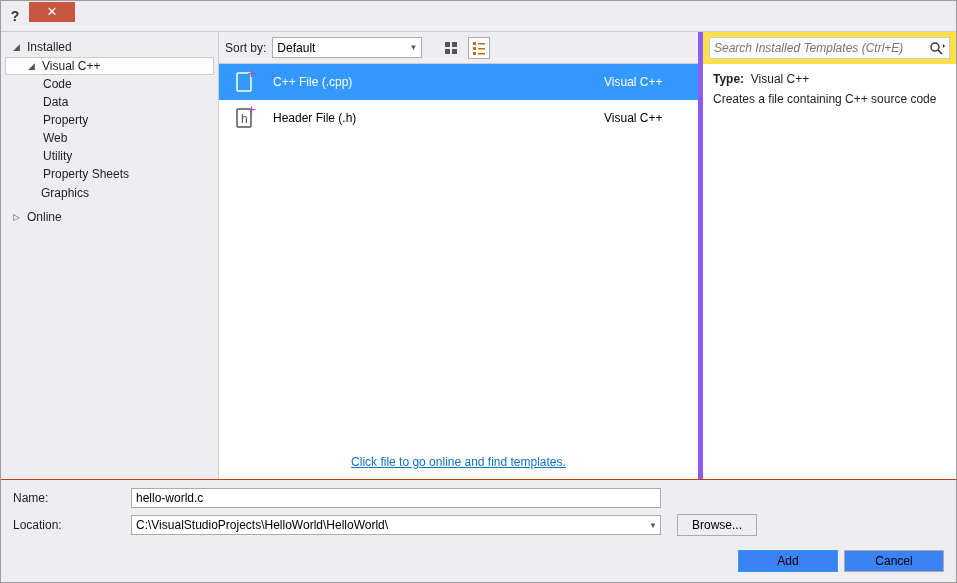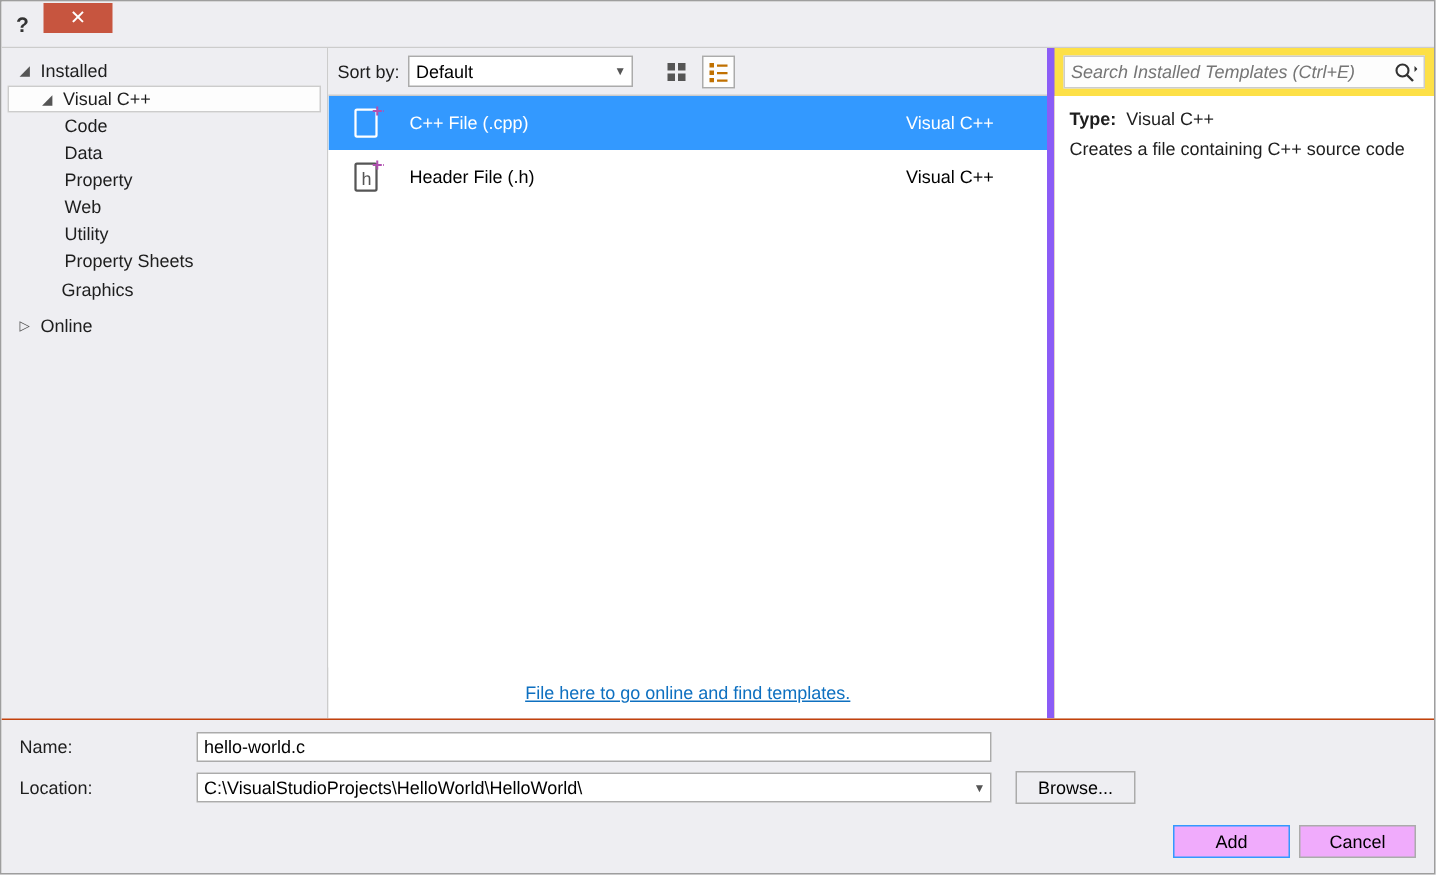--- a/index.html
+++ b/index.html
@@ -42,21 +42,21 @@
 .bottom { background: #eeeef2; border-top: 1px solid #c2410c; padding: 8px 12px 10px 12px; }
 .form-row { display: flex; align-items: center; margin-bottom: 6px; gap: 8px; }
 .form-row label { width: 110px; color: #1e1e1e; }
 .form-row input { border: 1px solid #ababab; height: 20px; padding: 0 4px; background: #fff; }
 .name-input { width: 530px; }
 .loc-combo { width: 530px; display:flex; border:1px solid #ababab; background:#fff; height:20px; align-items:center;}
 .loc-combo input { border:none; flex:1; height:18px;}
 .loc-combo .dd { width:14px; text-align:center; font-size:8px; color:#555;}
 .browse-btn { border: 1px solid #ababab; background: #eeeef2; height: 22px; width: 80px; margin-left: 8px;}
 .button-row { display: flex; justify-content: flex-end; gap: 6px; margin-top: 14px; }
-.dlg-btn { border: 1px solid #ababab; background: #f0abfc; height: 22px; width: 78px; }
+.dlg-btn { border: 1px solid #ababab; background: #3b82f6; height: 22px; width: 100px; }
 .dlg-btn.primary { border: 1px solid #3399ff; }
 svg { display:block;}
 </style>
 </head>
 <body>
 
 <div class="titlebar">
   <span class="help">?</span>
   <span class="close">✕</span>
 </div>
@@ -134,21 +134,21 @@
               <rect x="3" y="3" width="14" height="18" rx="1" fill="none" stroke="#555" stroke-width="1.5"></rect>
               <text x="14" y="8" font-size="8" fill="#b050b0" font-weight="bold">++</text>
               <text x="7" y="17" font-size="9" fill="#555">h</text>
             </svg>
           </span>
           <span class="label">Header File (.h)</span>
           <span class="lang">Visual C++</span>
         </div>
       </div>
     <div class="online-link">
-      <a href="#">File here to go online and find templates.</a>
+      <a href="#">Click file to go online and find templates.</a>
     </div>
   </div>
 
   <div class="rightpane">
     <div class="search-wrap">
       <div class="search-box">
         <input type="text" placeholder="Search Installed Templates (Ctrl+E)" style="">
         <span class="searchicon">
           <svg width="16" height="14">
               <circle cx="6" cy="6" r="4" stroke="#333" stroke-width="1.4" fill="none"></circle>

